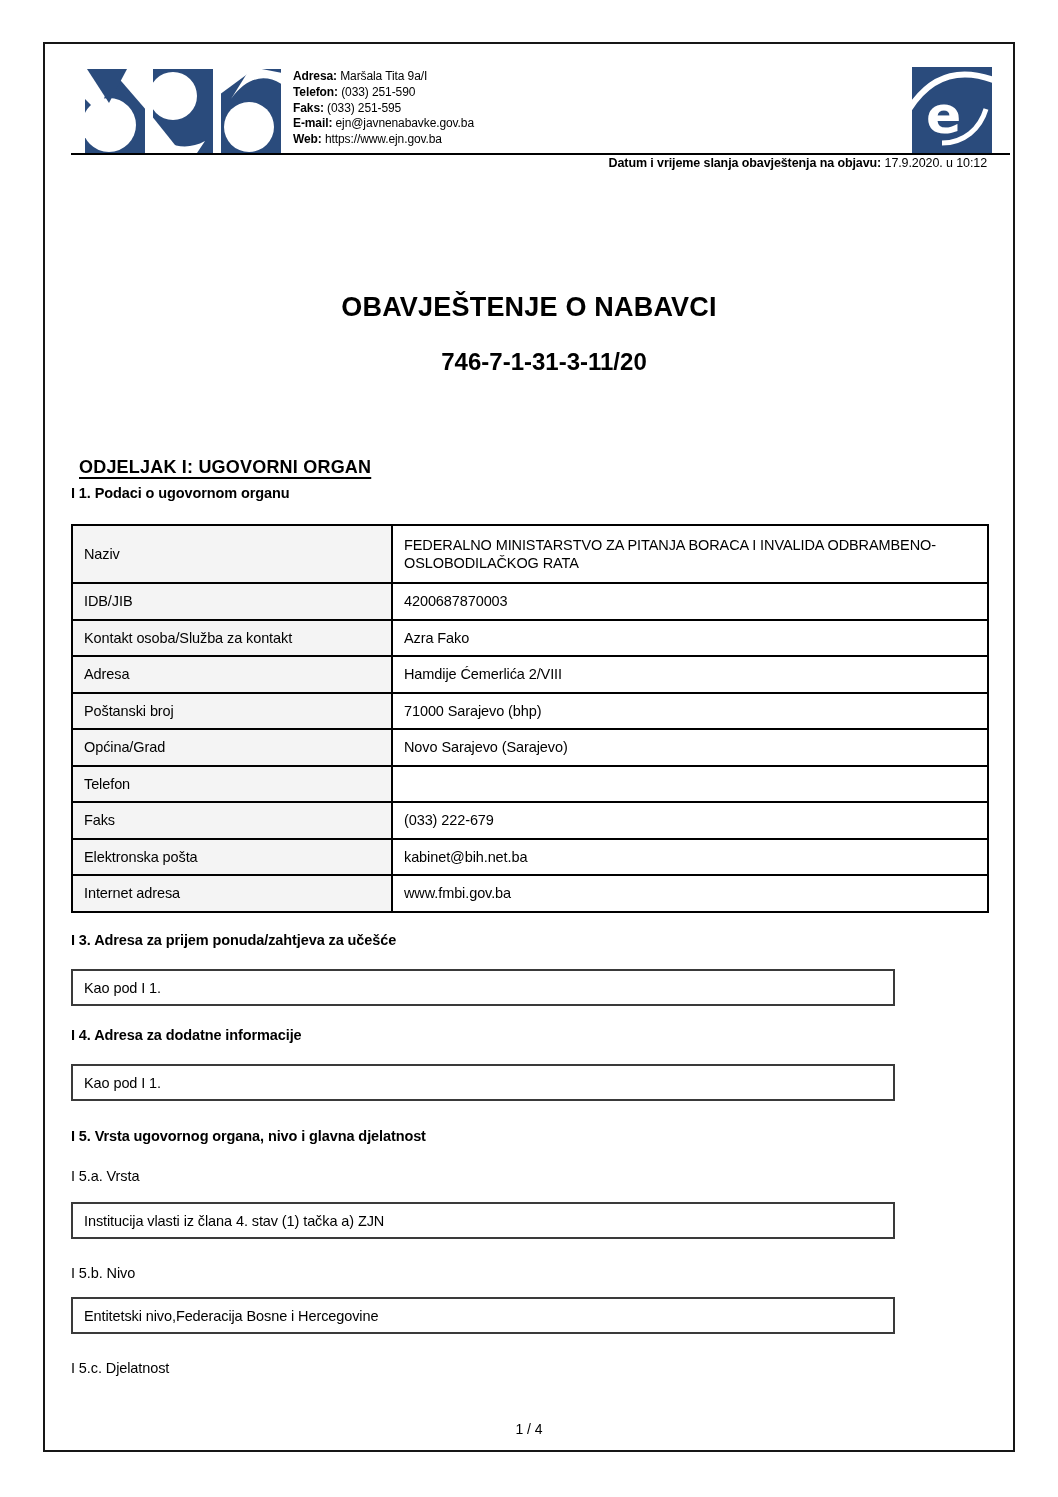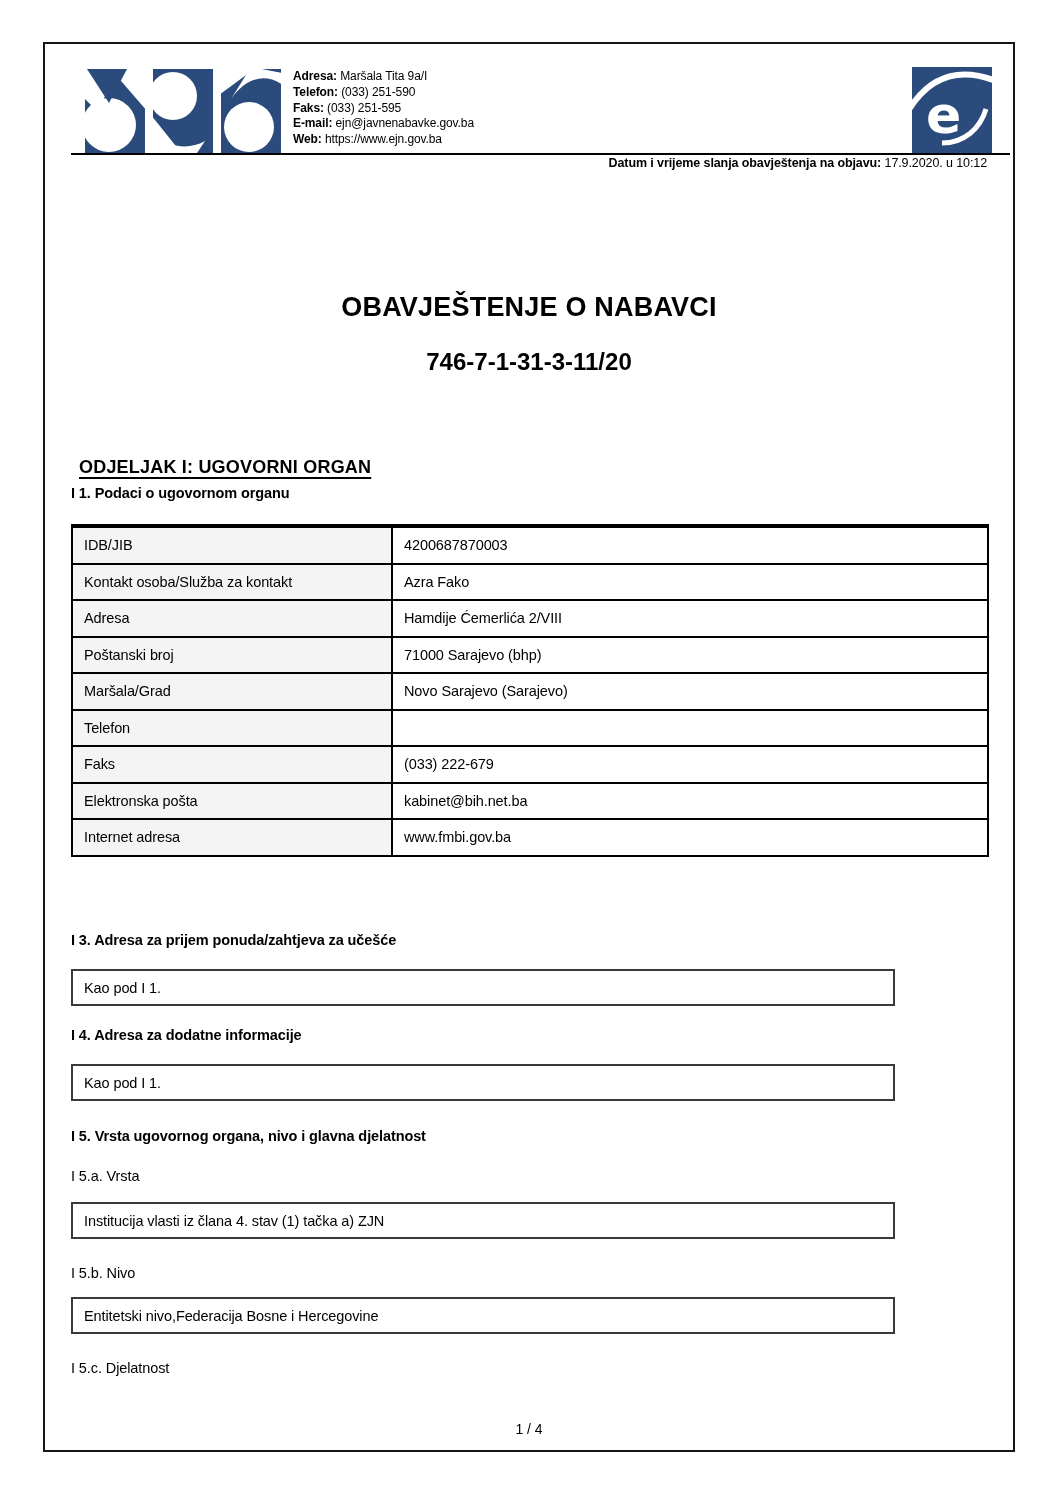--- a/index.html
+++ b/index.html
@@ -19,21 +19,21 @@
   .contact-block{left:248px;top:25px;}
   .contact-line{font-size:12px;line-height:15.8px;letter-spacing:-0.1px;}
   .contact-line .lbl{font-weight:bold;}
   .logo-right{left:867px;top:23px;width:80px;height:86px;}
   .header-rule{left:26px;top:109px;width:939px;height:0;border-top:2px solid #000;}
   .date-line{top:112px;right:26px;font-size:12.5px;letter-spacing:-0.1px;white-space:nowrap;}
   .date-line .lbl{font-weight:bold;}
 
   
   .doc-title{left:0;top:247px;width:100%;text-align:center;font-size:27px;font-weight:bold;letter-spacing:0.2px;line-height:32px;}
-  .doc-number{left:0;top:303px;width:100%;text-align:center;font-size:24px;font-weight:bold;line-height:30px;}
+  .doc-number{left:0;top:303px;width:100%;text-align:center;font-size:24px;font-weight:bold;line-height:30px;padding-left:15px;}
   .section-heading{left:34px;top:377px;font-size:18px;font-weight:bold;text-decoration:underline;text-decoration-thickness:2px;text-underline-offset:4px;letter-spacing:0.2px;margin-top:36px;}
 
   .sub-heading{font-size:14.5px;font-weight:bold;letter-spacing:-0.1px;}
   .sub-label{font-size:14.5px;letter-spacing:-0.1px;}
 
   
   .info-table{left:26px;top:480px;width:918px;border:2px solid #000;box-sizing:border-box;background:#fff;}
   .t-row{display:grid;grid-template-columns:320px 1fr;min-height:34.5px;border-top:2px solid #000;}
   .t-row.first{border-top:none;min-height:56px;}
   .t-cell{display:flex;align-items:center;font-size:14.5px;line-height:18px;letter-spacing:-0.1px;padding:4px 10px 4px 11px;box-sizing:border-box;}
@@ -118,38 +118,42 @@
   </div>
 
   <div class="abs doc-title">OBAVJEŠTENJE O NABAVCI</div>
   <div class="abs doc-number">746-7-1-31-3-11/20</div>
 
   <div class="abs section-heading">ODJELJAK I: UGOVORNI ORGAN</div>
 
   <div class="abs sub-heading" style="left:26px;top:441px;">I 1. Podaci o ugovornom organu</div>
 
   <div class="abs info-table">
+    <div class="t-row first">
+      <div class="t-cell t-label">Naziv</div>
+      <div class="t-cell t-value">FEDERALNO MINISTARSTVO ZA PITANJA BORACA I INVALIDA ODBRAMBENO-OSLOBODILAČKOG RATA</div>
+    </div>
     <div class="t-row">
       <div class="t-cell t-label">IDB/JIB</div>
       <div class="t-cell t-value">4200687870003</div>
     </div>
     <div class="t-row">
       <div class="t-cell t-label">Kontakt osoba/Služba za kontakt</div>
       <div class="t-cell t-value">Azra Fako</div>
     </div>
     <div class="t-row">
       <div class="t-cell t-label">Adresa</div>
       <div class="t-cell t-value">Hamdije Ćemerlića 2/VIII</div>
     </div>
     <div class="t-row">
       <div class="t-cell t-label">Poštanski broj</div>
       <div class="t-cell t-value">71000 Sarajevo (bhp)</div>
     </div>
     <div class="t-row">
-      <div class="t-cell t-label">Maršala/Grad</div>
+      <div class="t-cell t-label">Općina/Grad</div>
       <div class="t-cell t-value">Novo Sarajevo (Sarajevo)</div>
     </div>
     <div class="t-row">
       <div class="t-cell t-label">Telefon</div>
     </div>
     <div class="t-row">
       <div class="t-cell t-label">Faks</div>
       <div class="t-cell t-value">(033) 222-679</div>
     </div>
     <div class="t-row">

